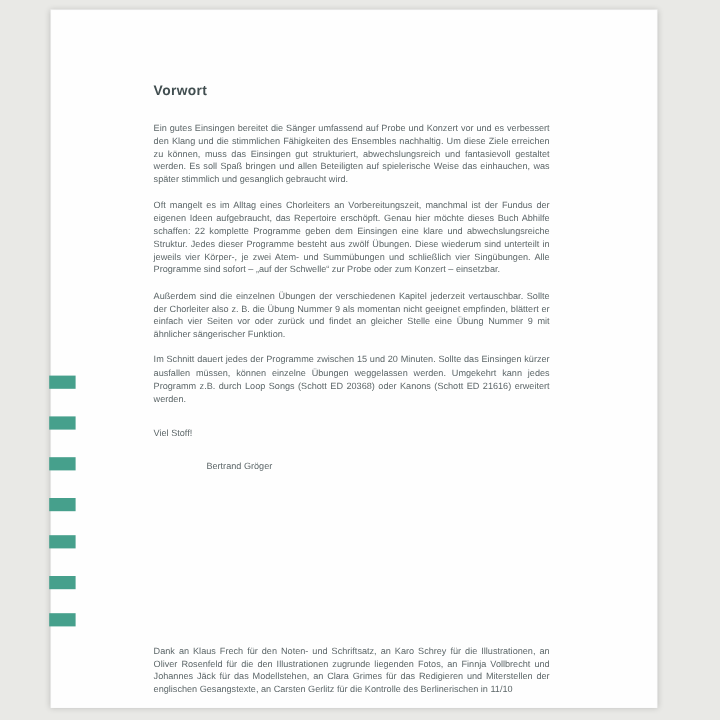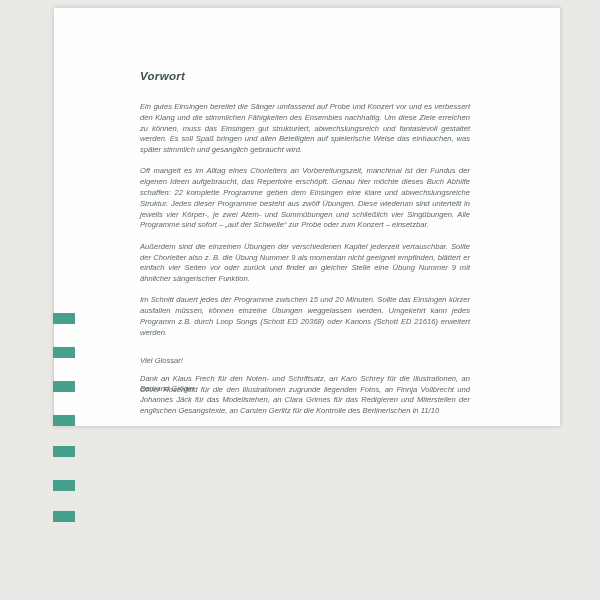--- a/index.html
+++ b/index.html
@@ -7,27 +7,26 @@
   body {
     width: 600px;
     height: 600px;
     position: relative;
     overflow: hidden;
     background: var(--outer-bg, #e9e9e6);
     font-family: "Liberation Sans", sans-serif;
   }
   .page {
     position: absolute;
-    left: 54px;
+    left: 42px;
     top: 8px;
     width: 506px;
-    height: 418px;
+    height: 582px;
     background: var(--page-bg, #fefefe);
     box-shadow: 0 0 5px rgba(0,0,0,0.18), inset 0 0 1px rgba(0,0,0,0.08);
-    font-style: italic;
   }
   .edge-tabs {
     position: absolute;
     left: -1px;
     top: 0;
     width: 24px;
     height: 100%;
   }
   .edge-tab {
     position: absolute;
@@ -60,20 +59,21 @@
   }
   .closing {
     font-size: 7.6px;
     line-height: 10.8px;
     margin-top: 17px;
   }
   .author {
     font-size: 7.6px;
     line-height: 10.8px;
     margin-top: 18px;
+    margin-left: 44px;
   }
   .acknowledgments {
     position: absolute;
     left: 86px;
     right: 90px;
     bottom: 9px;
     font-size: 7.6px;
     line-height: 10.8px;
     text-align: justify;
     hyphens: auto;
@@ -99,20 +99,20 @@
 
     <h1 class="page-title">Vorwort</h1>
 
     <div class="body-text">
       <p>Ein gutes Einsingen bereitet die Sänger umfassend auf Probe und Konzert vor und es verbessert den Klang und die stimmlichen Fähigkeiten des Ensembles nachhaltig. Um diese Ziele erreichen zu können, muss das Einsingen gut strukturiert, abwechslungsreich und fantasievoll gestaltet werden. Es soll Spaß bringen und allen Beteiligten auf spielerische Weise das einhauchen, was später stimmlich und gesanglich gebraucht wird.</p>
       <p>Oft mangelt es im Alltag eines Chorleiters an Vorbereitungszeit, manchmal ist der Fundus der eigenen Ideen aufgebraucht, das Repertoire erschöpft. Genau hier möchte dieses Buch Abhilfe schaffen: 22 komplette Programme geben dem Einsingen eine klare und abwechslungsreiche Struktur. Jedes dieser Programme besteht aus zwölf Übungen. Diese wiederum sind unterteilt in jeweils vier Körper-, je zwei Atem- und Summübungen und schließlich vier Singübungen. Alle Programme sind sofort – „auf der Schwelle“ zur Probe oder zum Konzert – einsetzbar.</p>
       <p>Außerdem sind die einzelnen Übungen der verschiedenen Kapitel jederzeit vertauschbar. Sollte der Chorleiter also z. B. die Übung Nummer 9 als momentan nicht geeignet empfinden, blättert er einfach vier Seiten vor oder zurück und findet an gleicher Stelle eine Übung Nummer 9 mit ähnlicher sängerischer Funktion.</p>
       <p>Im Schnitt dauert jedes der Programme zwischen 15 und 20 Minuten. Sollte das Einsingen kürzer ausfallen müssen, können einzelne Übungen weggelassen werden. Umgekehrt kann jedes Programm z.B. durch Loop Songs (Schott ED 20368) oder Kanons (Schott ED 21616) erweitert werden.</p>
     </div>
 
-    <div class="closing">Viel Glossar!</div>
+    <div class="closing">Viel Stoff!</div>
 
     <div class="author">Bertrand Gröger</div>
 
     <div class="acknowledgments">Dank an Klaus Frech für den Noten- und Schriftsatz, an Karo Schrey für die Illustrationen, an Oliver Rosenfeld für die den Illustrationen zugrunde liegenden Fotos, an Finnja Vollbrecht und Johannes Jäck für das Modellstehen, an Clara Grimes für das Redigieren und Miterstellen der englischen Gesangstexte, an Carsten Gerlitz für die Kontrolle des Berlinerischen in 11/10</div>
 
   </div>
 </div>
 
 </body></html>

